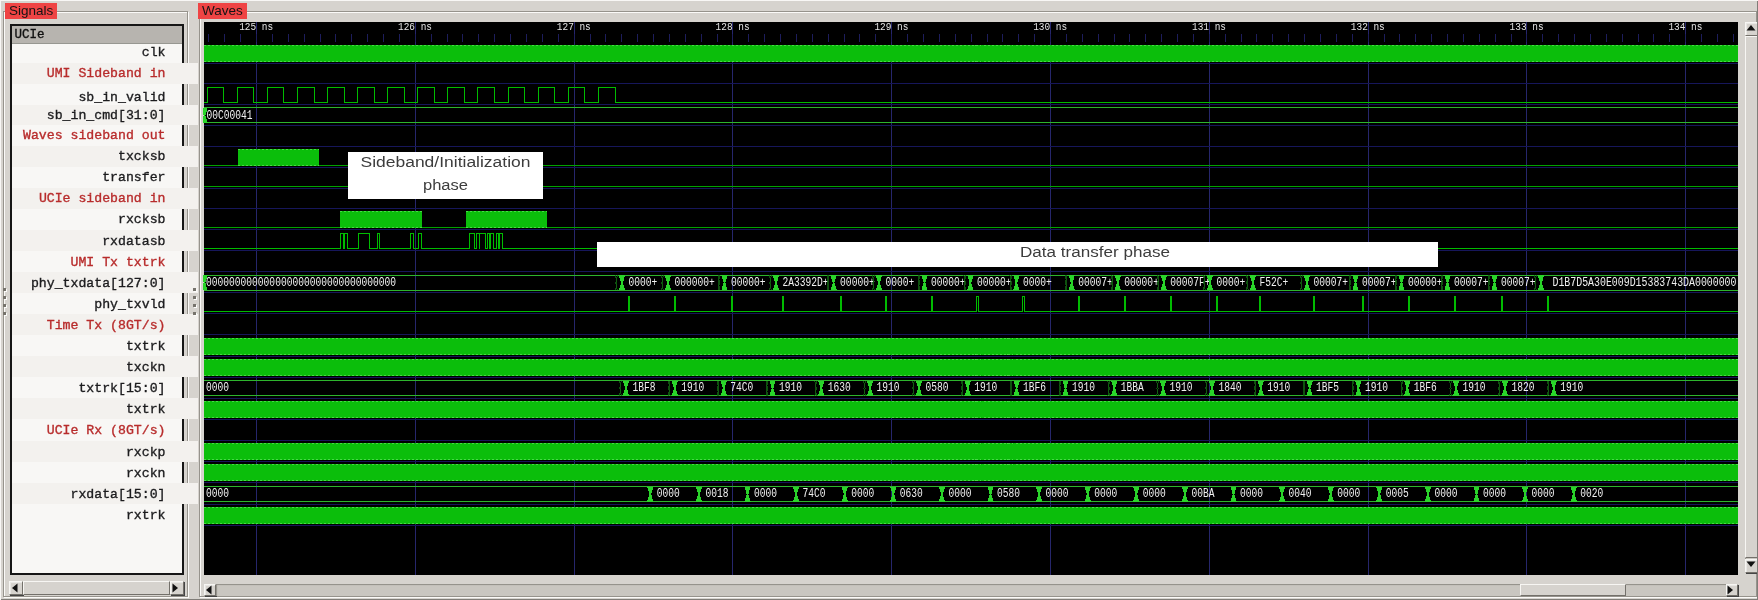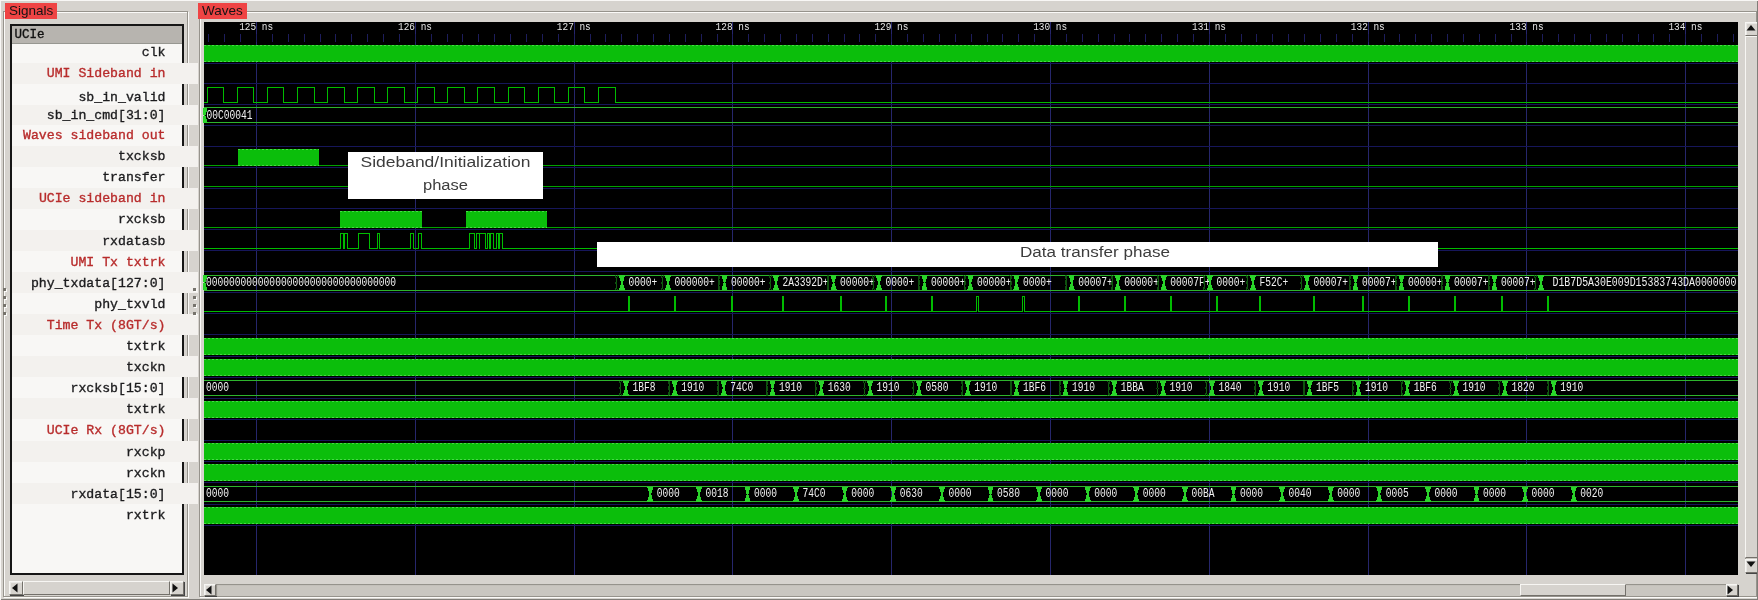--- a/index.html
+++ b/index.html
@@ -50,21 +50,21 @@
       <div class="row" style="top:141.6px;height:20.9px;line-height:20.9px"><span class="k" style="position:relative;top:1px">transfer</span></div>
       <div class="row s" style="top:162.5px;height:20.9px;line-height:20.9px"><span class="r" style="position:relative;top:1px">UCIe sideband in</span></div>
       <div class="row" style="top:183.4px;height:20.9px;line-height:20.9px"><span class="k" style="position:relative;top:1px">rxcksb</span></div>
       <div class="row s" style="top:204.3px;height:21.0px;line-height:21.0px"><span class="k" style="position:relative;top:1px">rxdatasb</span></div>
       <div class="row" style="top:225.3px;height:21.0px;line-height:21.0px"><span class="r" style="position:relative;top:1px">UMI Tx txtrk</span></div>
       <div class="row s" style="top:246.3px;height:21.0px;line-height:21.0px"><span class="k" style="position:relative;top:1px">phy_txdata[127:0]</span></div>
       <div class="row" style="top:267.3px;height:21.0px;line-height:21.0px"><span class="k" style="position:relative;top:1px">phy_txvld</span></div>
       <div class="row s" style="top:288.3px;height:21.1px;line-height:21.1px"><span class="r" style="position:relative;top:1px">Time Tx (8GT/s)</span></div>
       <div class="row" style="top:309.4px;height:21.1px;line-height:21.1px"><span class="k" style="position:relative;top:1px">txtrk</span></div>
       <div class="row s" style="top:330.5px;height:21.1px;line-height:21.1px"><span class="k" style="position:relative;top:1px">txckn</span></div>
-      <div class="row" style="top:351.6px;height:21.1px;line-height:21.1px"><span class="k" style="position:relative;top:1px">rxcksb[15:0]</span></div>
+      <div class="row" style="top:351.6px;height:21.1px;line-height:21.1px"><span class="k" style="position:relative;top:1px">txtrk[15:0]</span></div>
       <div class="row s" style="top:372.7px;height:21.1px;line-height:21.1px"><span class="k" style="position:relative;top:1px">txtrk</span></div>
       <div class="row" style="top:393.8px;height:21.2px;line-height:21.2px"><span class="r" style="position:relative;top:1px">UCIe Rx (8GT/s)</span></div>
       <div class="row s" style="top:415.0px;height:21.2px;line-height:21.2px"><span class="k" style="position:relative;top:1px">rxckp</span></div>
       <div class="row" style="top:436.2px;height:21.2px;line-height:21.2px"><span class="k" style="position:relative;top:1px">rxckn</span></div>
       <div class="row s" style="top:457.4px;height:21.2px;line-height:21.2px"><span class="k" style="position:relative;top:1px">rxdata[15:0]</span></div>
       <div class="row" style="top:478.7px;height:21.3px;line-height:21.3px"><span class="k" style="position:relative;top:1px">rxtrk</span></div>
     </div>
   <div class="btn" style="left:8.5px;top:581px;width:14.5px;height:14px">
       <svg width="10" height="10" viewBox="0 0 10 10" style="display:block;margin:auto">
         <polygon points="6.5,0.5 1,5 6.5,9.5" fill="#111"></polygon>

